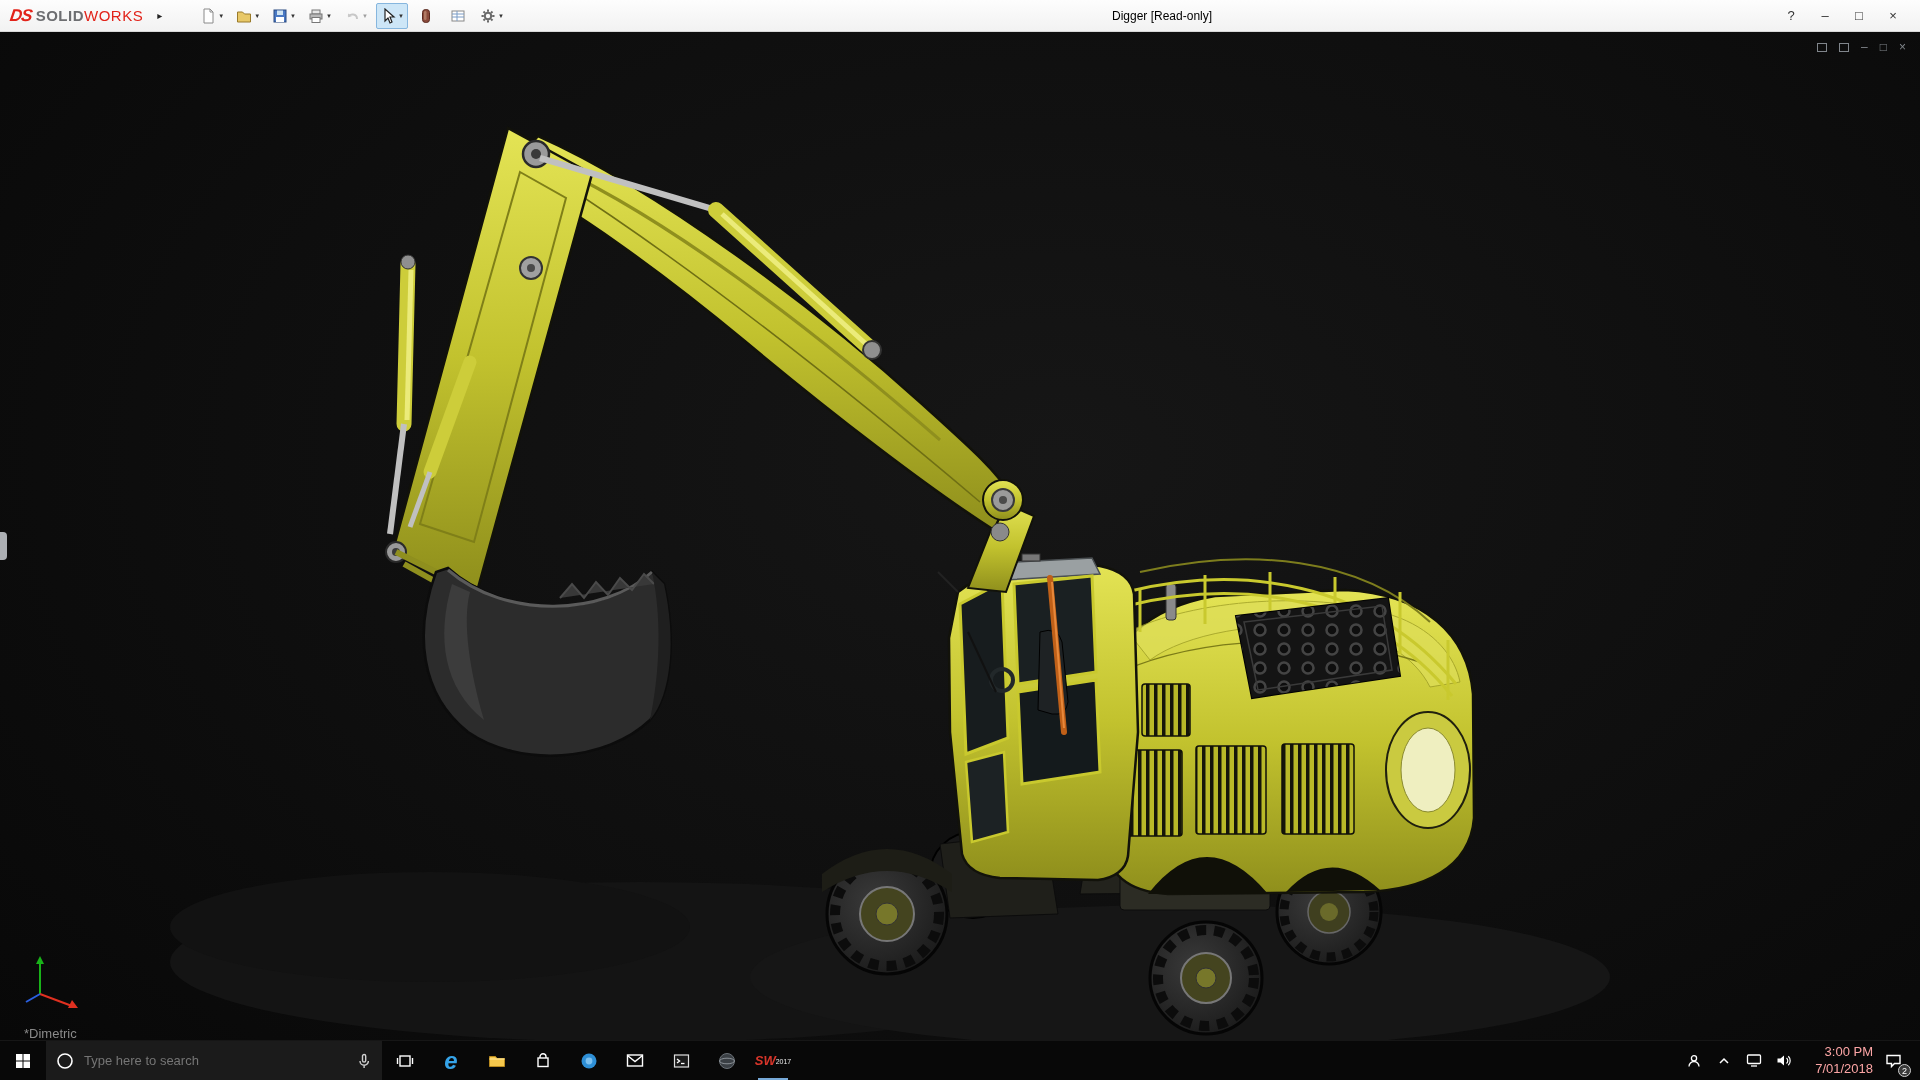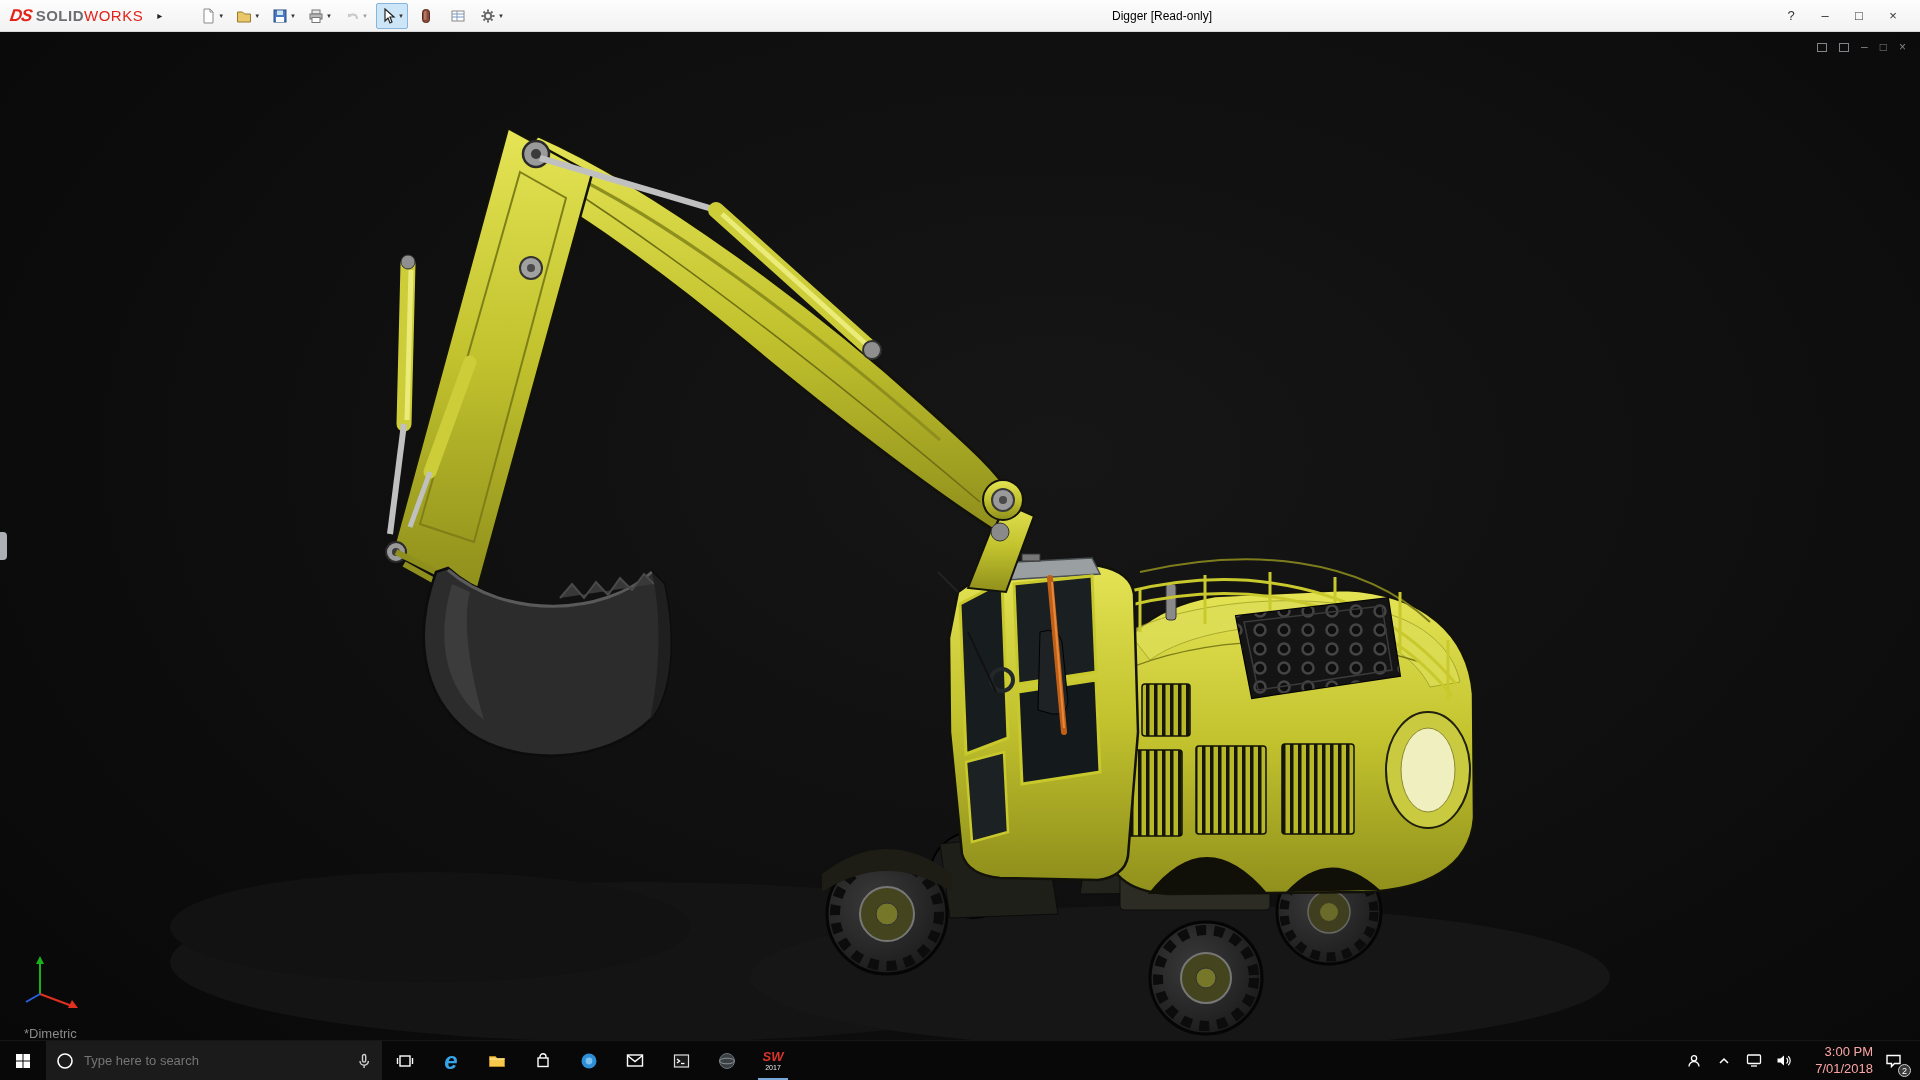--- a/index.html
+++ b/index.html
@@ -44,21 +44,21 @@
   
   .taskbar { position:absolute; top:1040px; left:0; width:1920px; height:40px;
     background:#080808; display:flex; align-items:stretch; border-top:1px solid #161616; }
   .tb-btn { width:46px; display:flex; align-items:center; justify-content:center;
     cursor:pointer; position:relative; }
   .search-box { width:336px; background:#1b1b1b; display:flex; align-items:center;
     gap:10px; padding:0 10px; cursor:text; }
   .search-box input { flex:1; background:transparent; border:none; outline:none;
     color:#bdbdbd; font-size:13px; font-family:"Liberation Sans", sans-serif; }
   .edge-e { color:#35a3e8; font-size:24px; font-weight:bold; font-style:italic; line-height:1; }
-  .sw-icon { display:flex; flex-direction:column; align-items:center; justify-content:center; line-height:1; }
+  .sw-icon { display:flex; flex-direction:row; align-items:center; justify-content:center; line-height:1; }
   .sw-letters { color:#d8352a; font-weight:bold; font-style:italic; font-size:13px; }
   .sw-year { color:#e8e8e8; font-size:7px; margin-top:1px; }
   .running-bar { position:absolute; bottom:0; left:8px; right:8px; height:2px; background:#76a9d8; }
   .tray { margin-left:auto; display:flex; align-items:center; }
   .tray-btn { width:30px; height:40px; display:flex; align-items:center; justify-content:center;
     cursor:pointer; position:relative; }
   .clock { width:74px; text-align:right; color:#fca5a5; font-size:13px; line-height:1.3; cursor:pointer; }
   .badge { position:absolute; bottom:4px; right:2px; min-width:13px; height:13px;
     background:#3a3a3a; border:1px solid #cfcfcf; border-radius:50%; color:#fff;
     font-size:9px; line-height:12px; text-align:center; }

